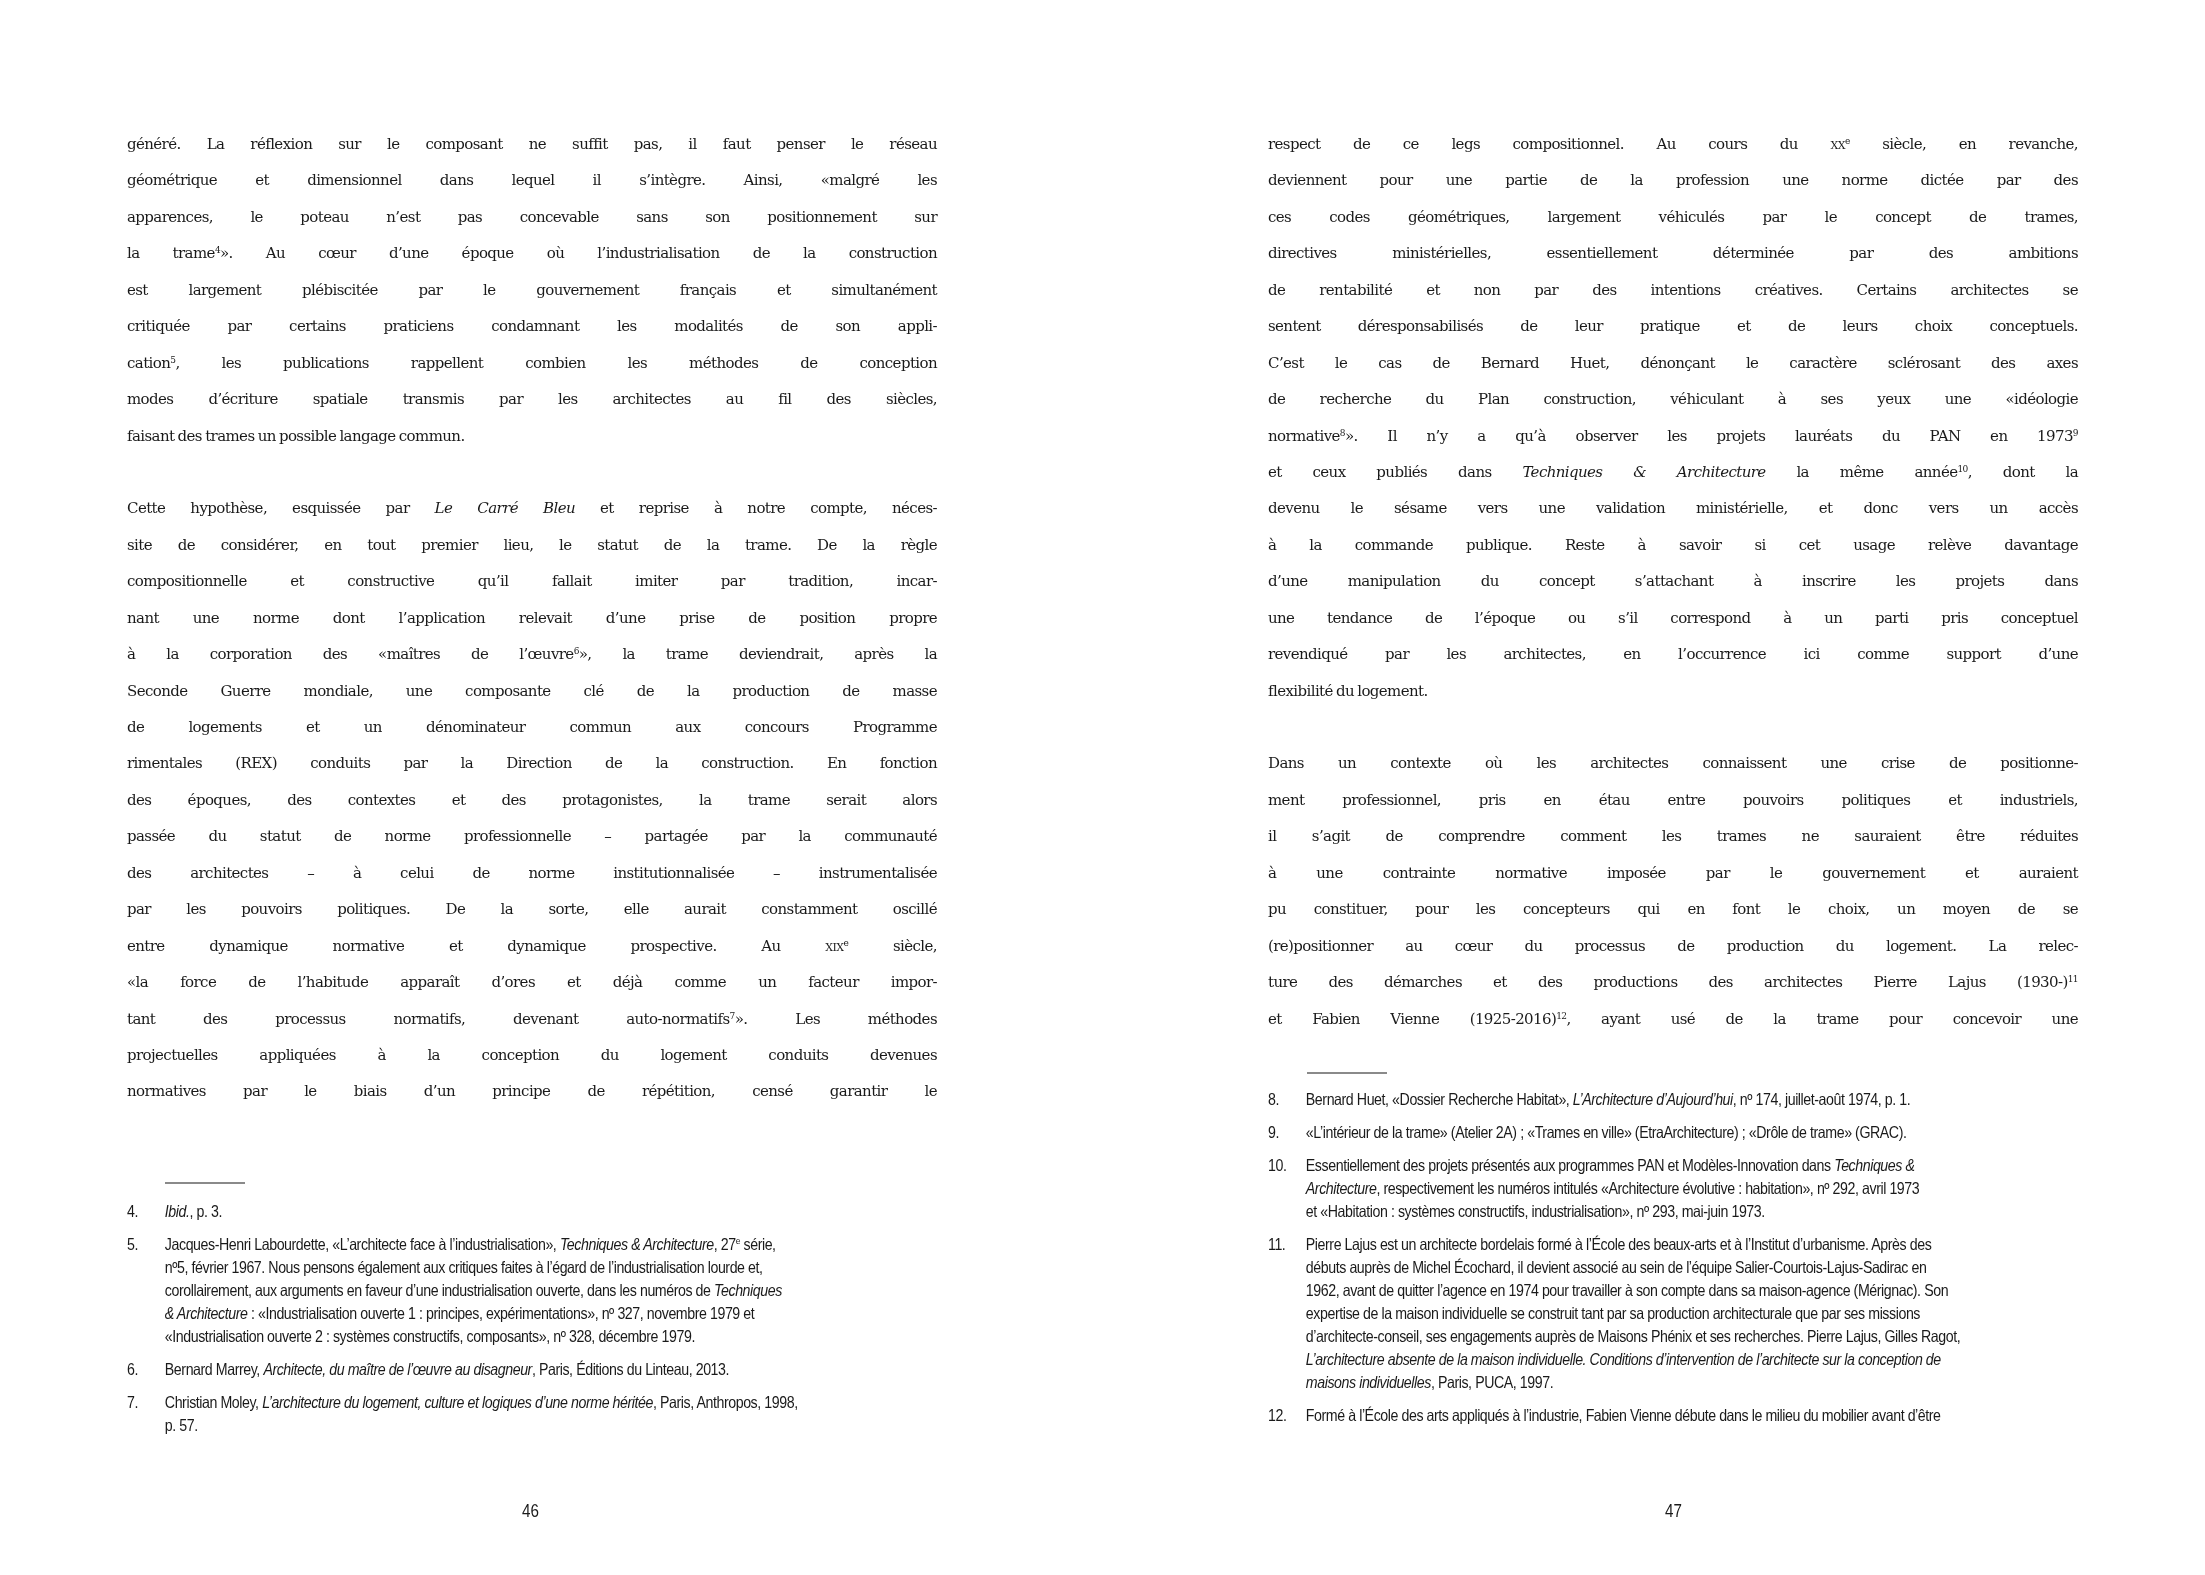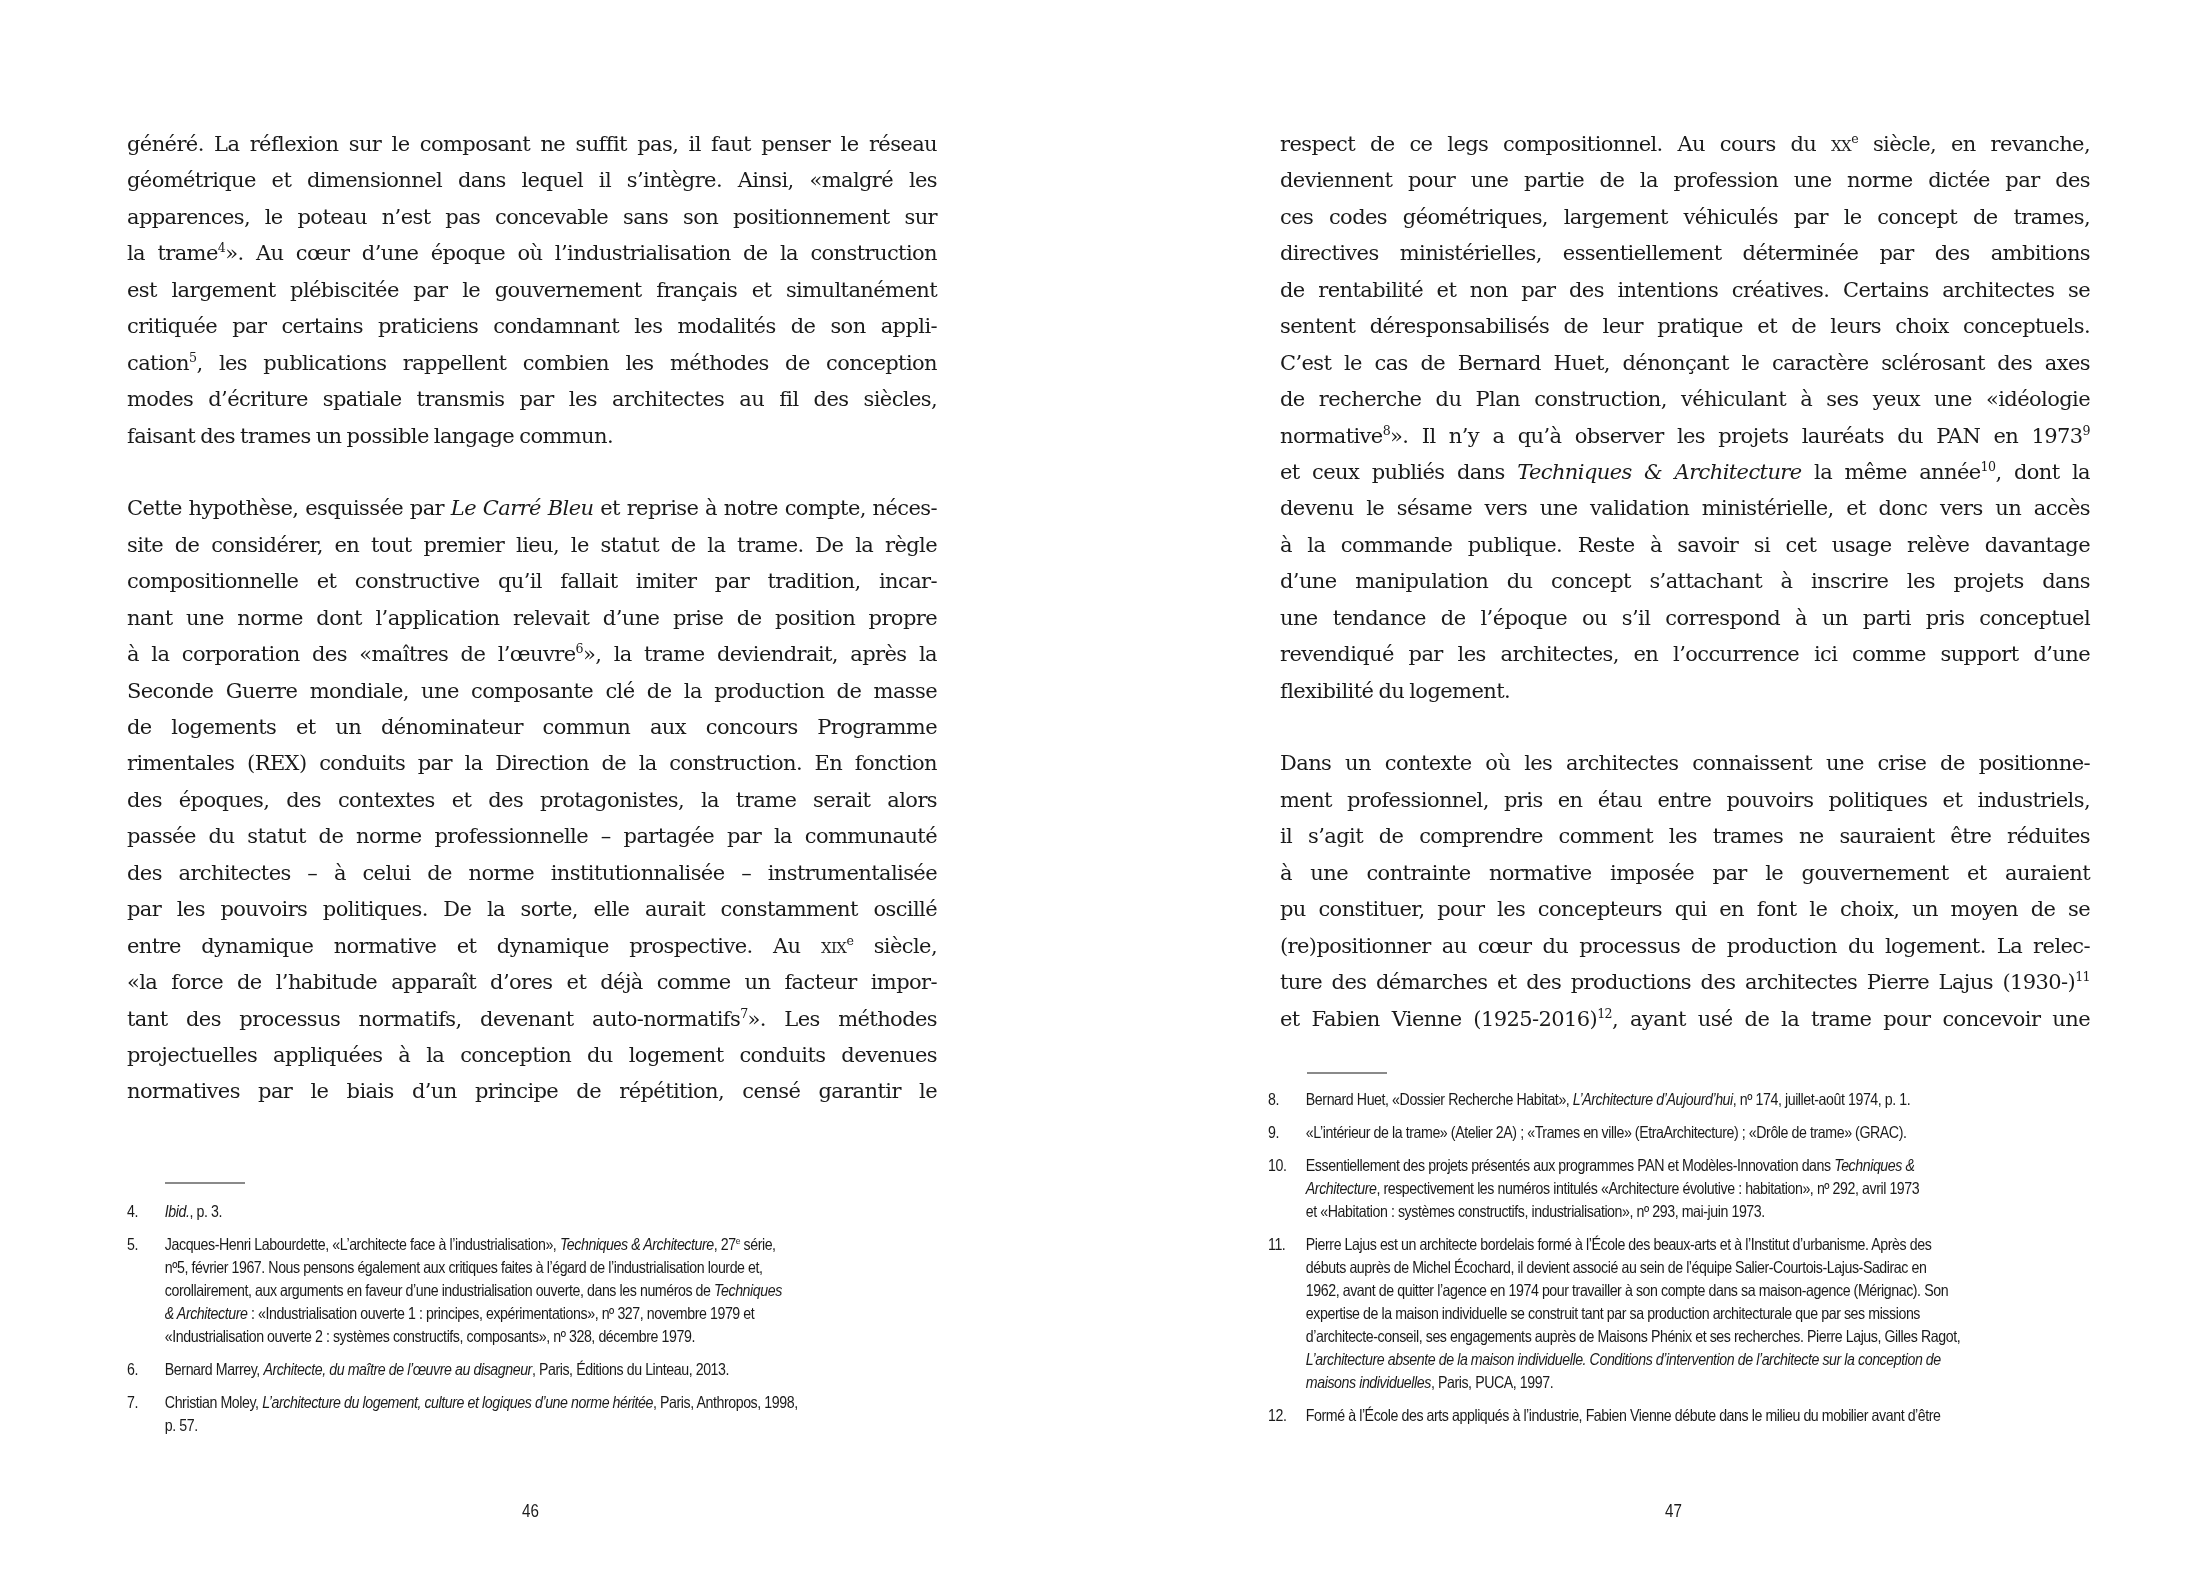--- a/index.html
+++ b/index.html
@@ -6,25 +6,25 @@
   body {
     width: 2205px; height: 1575px; position: relative; overflow: hidden;
     color: #1a1a1a;
   }
   .page { position: absolute; top: 0; height: 1575px; width: 1102px; }
   .page-left { left: 0; }
   .page-right { left: 1102px; }
   .body-text {
     position: absolute; width: 810px;
     font-family: "DejaVu Serif", "Liberation Serif", serif;
-    font-size: 21px; line-height: 36.45px;
+    font-size: 15px; line-height: 36.45px;
     letter-spacing: -0.6px; word-spacing: -1px;
   }
   .page-left .body-text { left: 127px; top: 126px; }
-  .page-right .body-text { left: 166px; top: 126px; margin-left: 12px; }
+  .page-right .body-text { left: 166px; top: 126px; }
   .line { display: block; white-space: nowrap; height: 36.45px; text-align: justify; text-align-last: justify; overflow: visible; }
   .line.last { text-align-last: left; }
   .para-gap { height: 36.45px; }
   .line sup, .fn sup { font-size: 0.6em; line-height: 0; vertical-align: 0.6em; }
   .sc { font-variant: small-caps; text-transform: lowercase; }
   .rule { position: absolute; height: 2px; background: #8a8a8a; width: 80px; }
   .page-left .rule { left: 165px; top: 1182px; }
   .page-right .rule { left: 205px; top: 1072px; }
   .footnotes {
     position: absolute; width: 820px;

